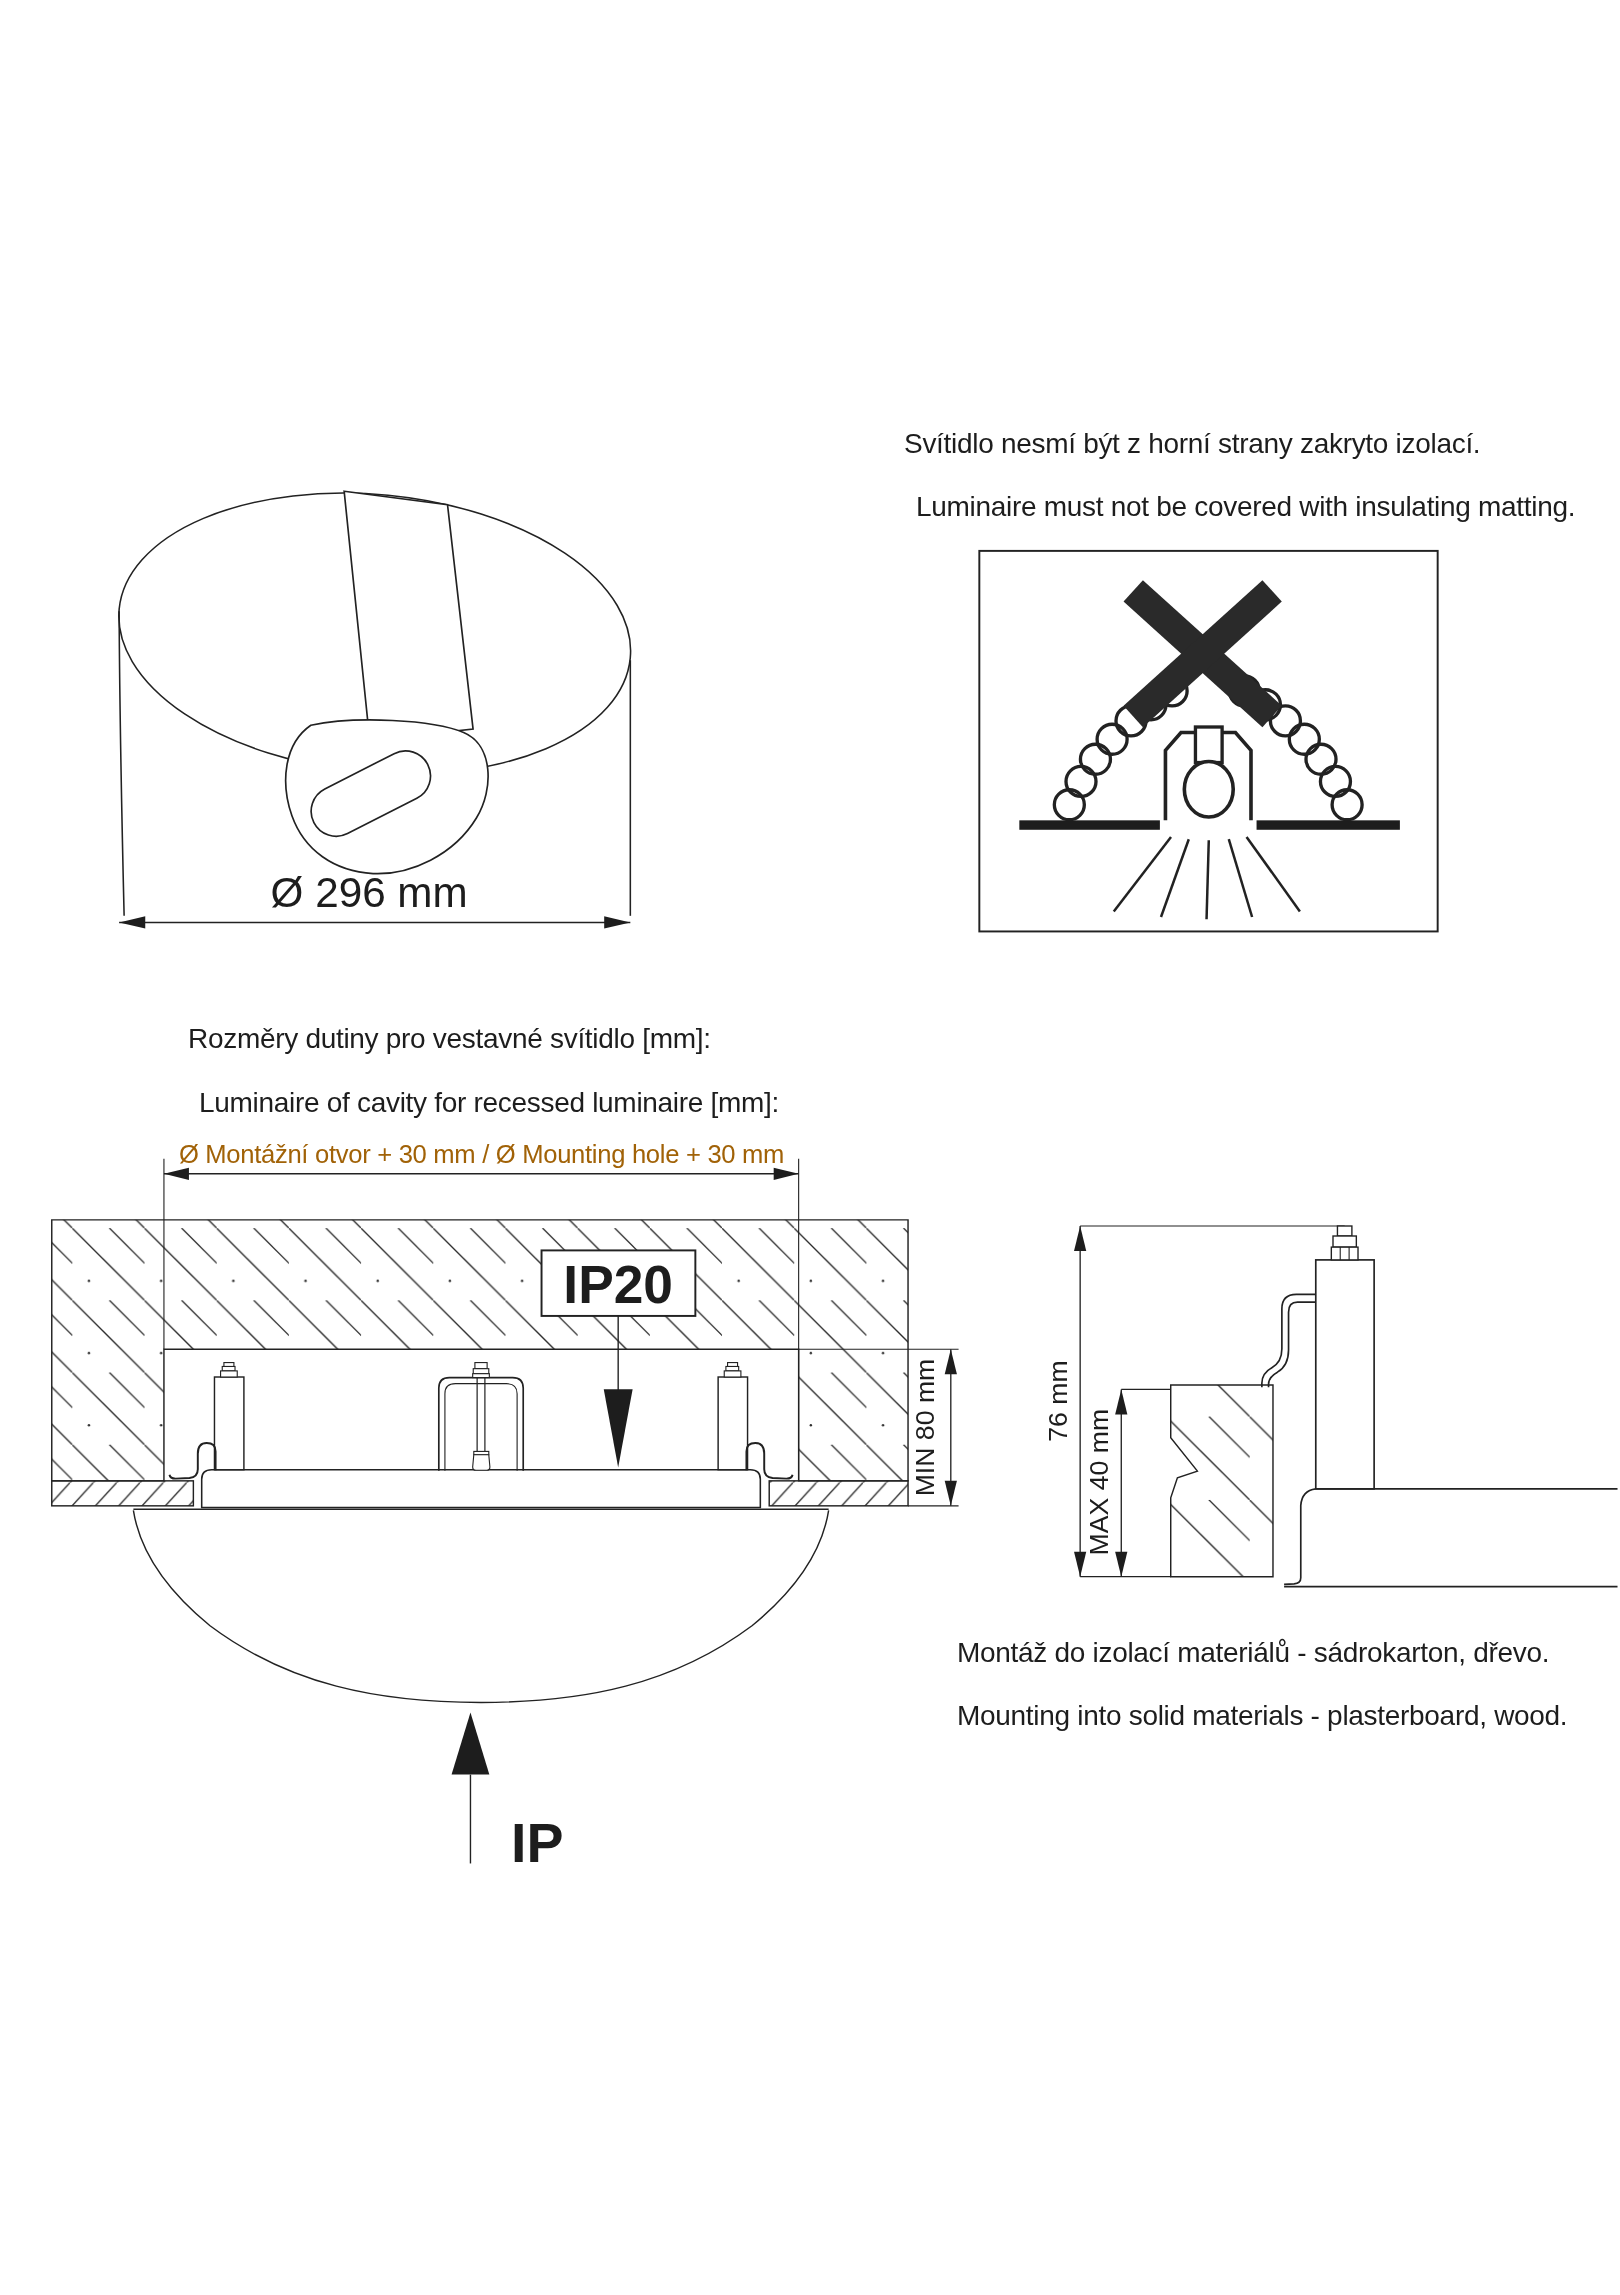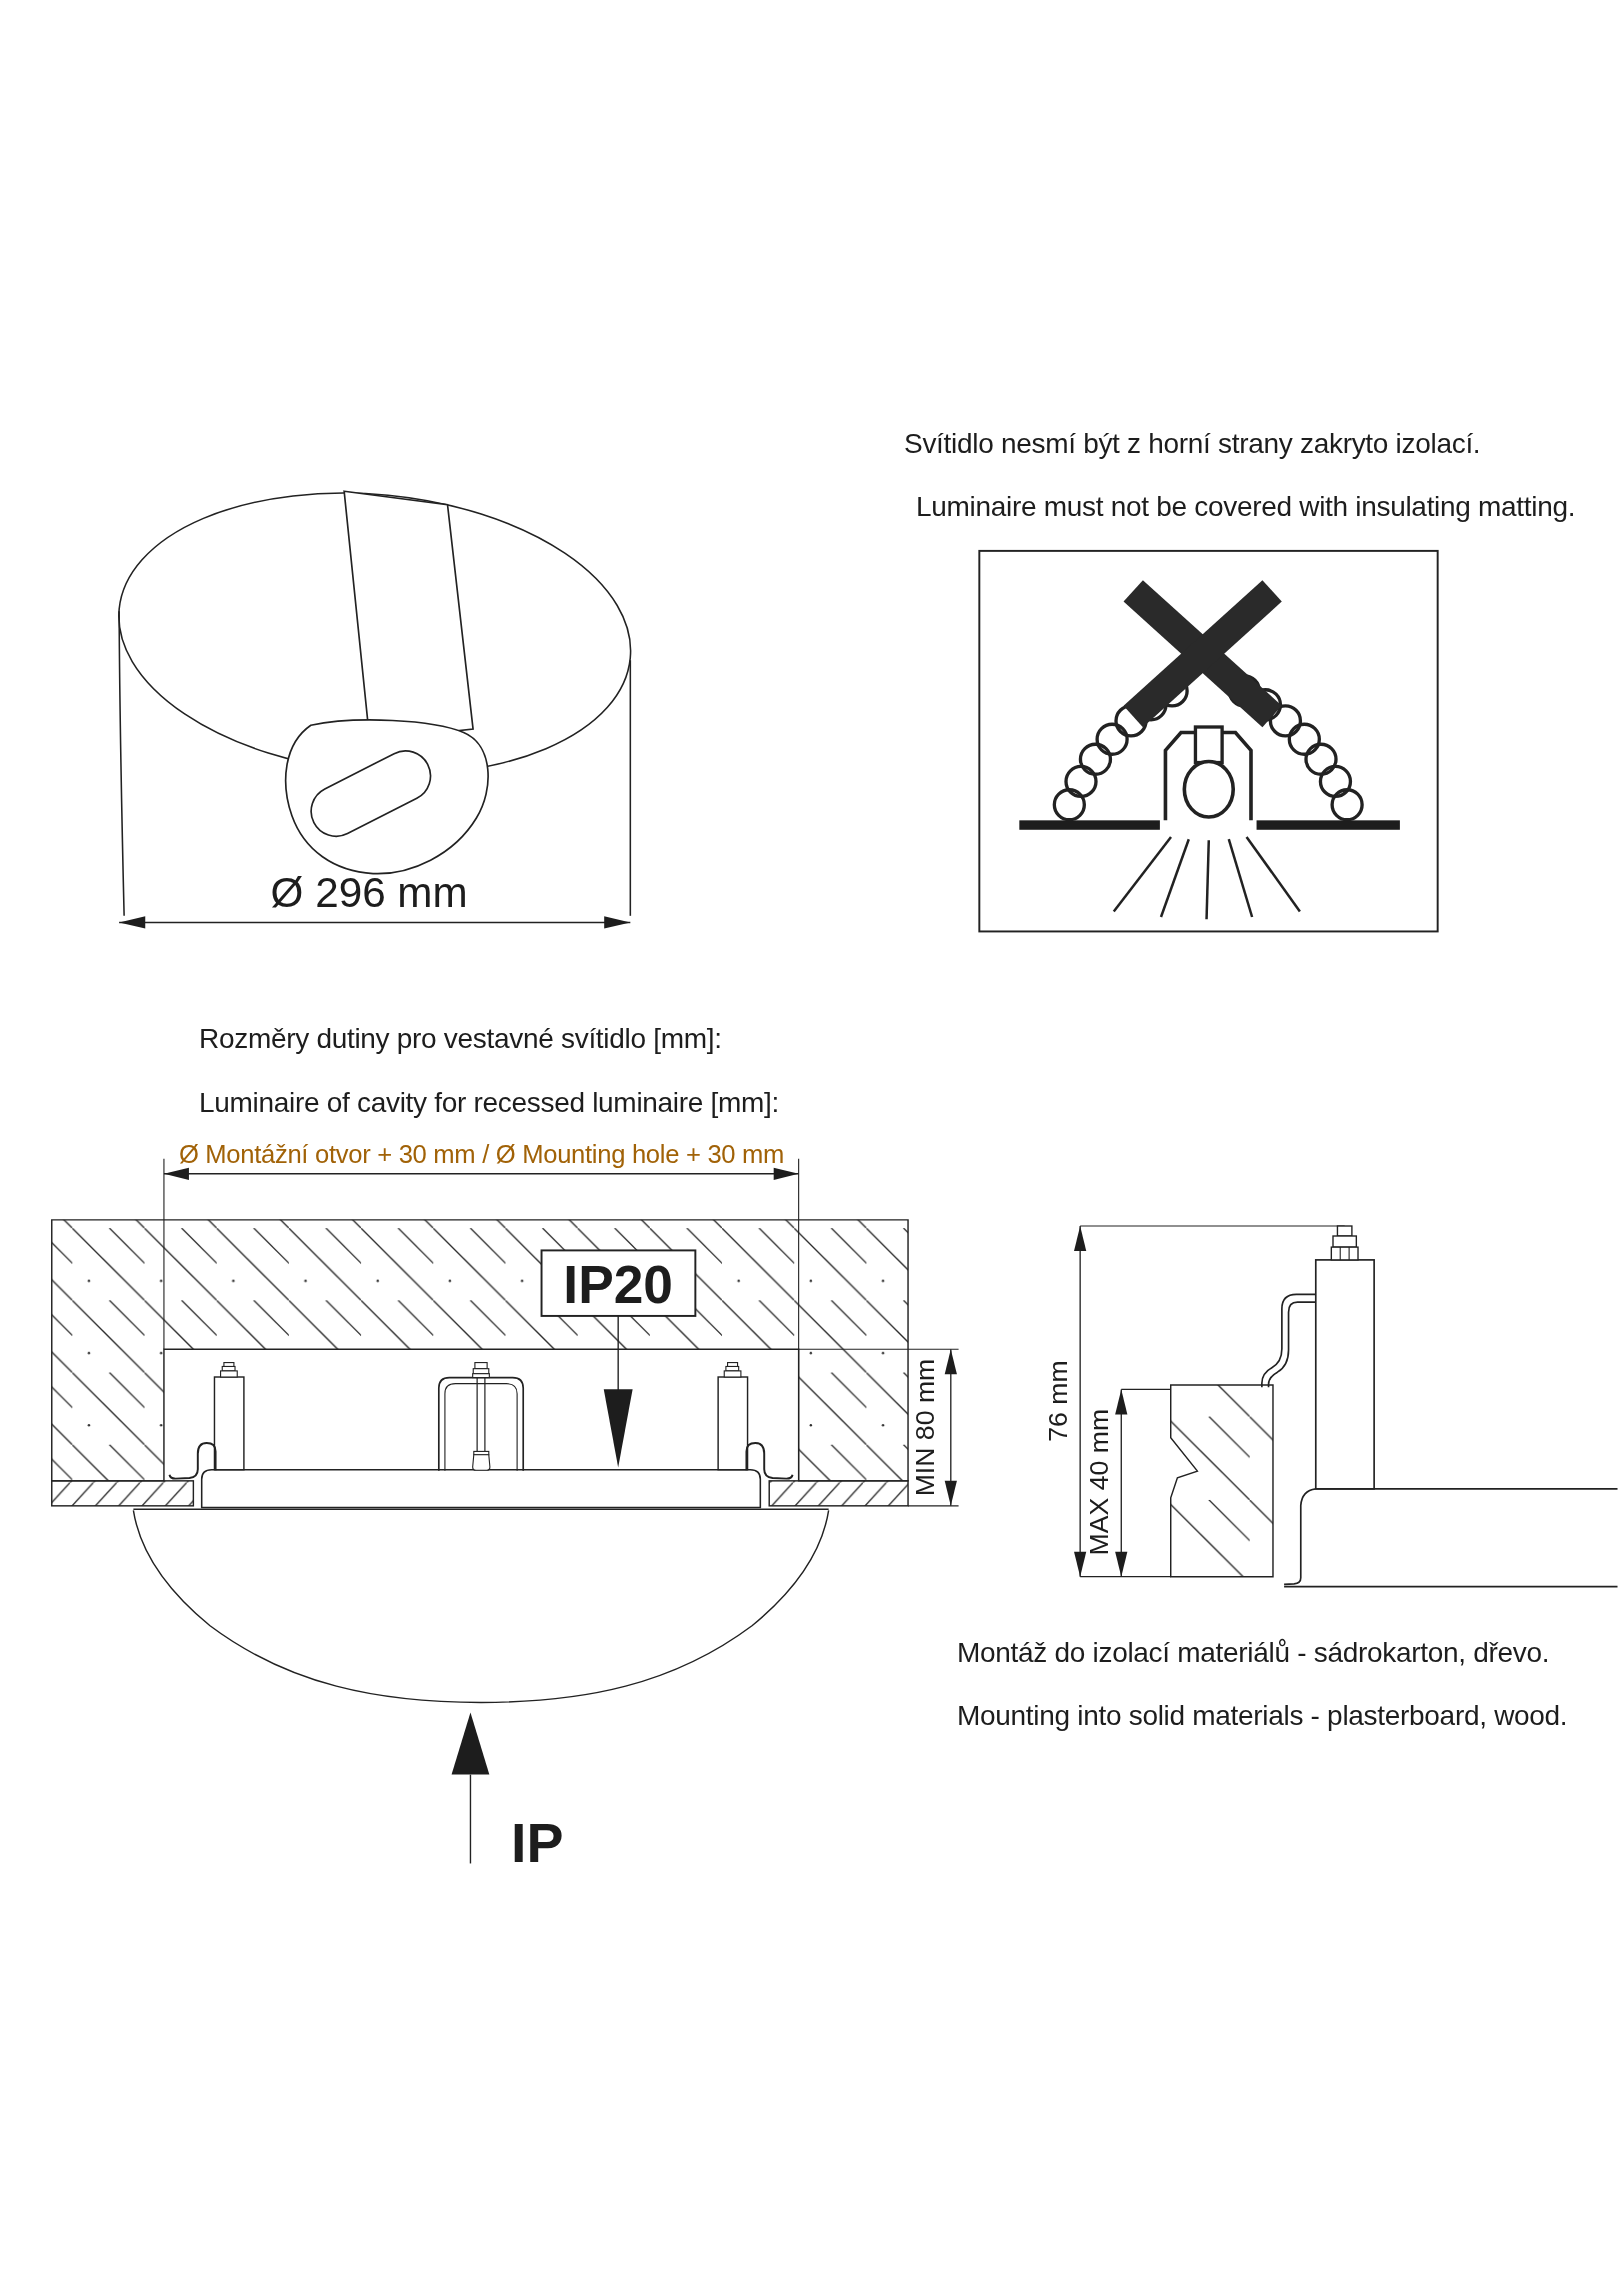--- a/index.html
+++ b/index.html
@@ -14,21 +14,21 @@
   text{fill:#1d1d1d;font-family:"Liberation Sans","DejaVu Sans",sans-serif;}
 </style>
 </head>
 <body>
 
 <div class="page">
 
   <div class="note" style="left:904px;top:428px;">Svítidlo nesmí být z horní strany zakryto izolací.</div>
   <div class="note" style="left:916px;top:491px;">Luminaire must not be covered with insulating matting.</div>
 
-  <div class="note" style="left:199px;top:1023px;">Rozměry dutiny pro vestavné svítidlo [mm]:</div>
+  <div class="note" style="left:188px;top:1023px;">Rozměry dutiny pro vestavné svítidlo [mm]:</div>
   <div class="note" style="left:199px;top:1087px;">Luminaire of cavity for recessed luminaire [mm]:</div>
 
   <div class="caption" style="left:148px;width:667px;top:1140px;">Ø Montážní otvor + 30 mm / Ø Mounting hole + 30 mm</div>
 
   <div class="note" style="left:957px;top:1637px;">Montáž do izolací materiálů - sádrokarton, dřevo.</div>
   <div class="note" style="left:957px;top:1700px;text-align:center;">Mounting into solid materials - plasterboard, wood.</div>
 
   <svg style="left:83px;top:439px;" width="589" height="528" viewBox="150 790 1060 950">
     <g>
       <ellipse class="ln" cx="675" cy="1140" rx="462" ry="250" transform="rotate(5.5 675 1140)" stroke-width="2.8"></ellipse>

